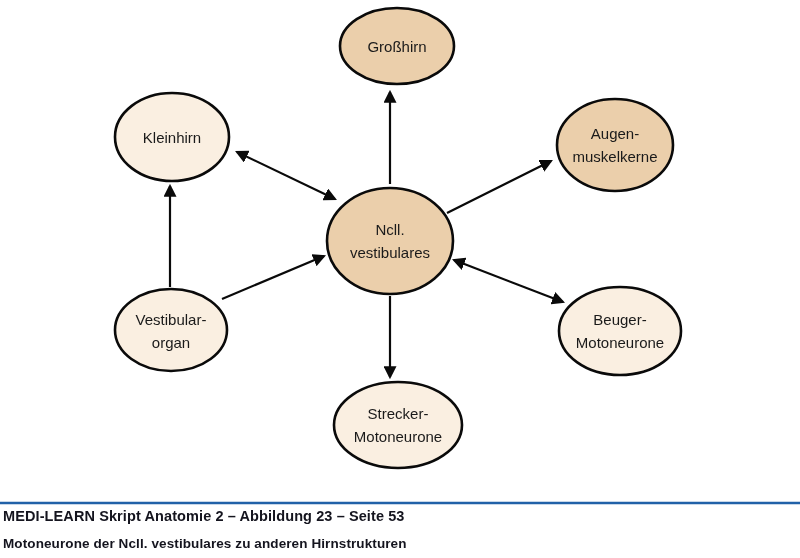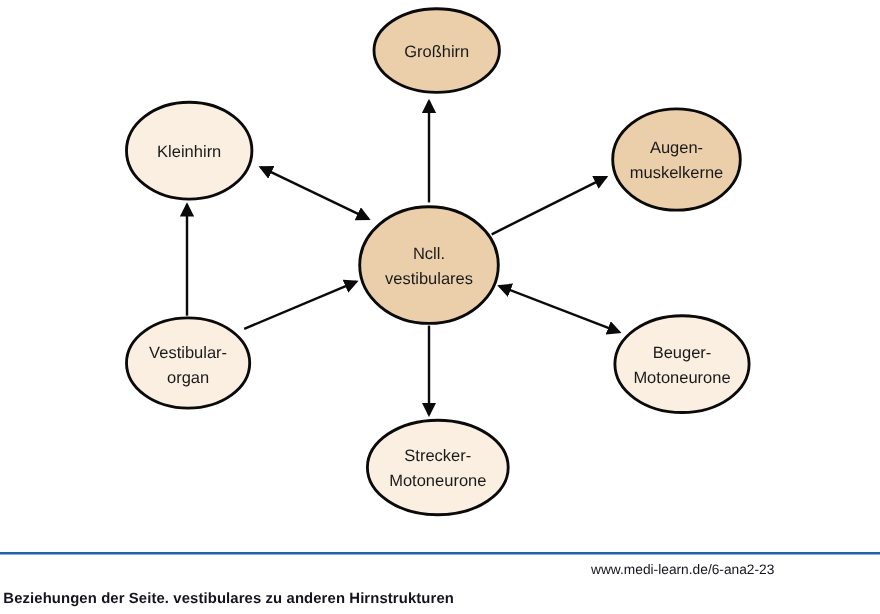--- a/index.html
+++ b/index.html
@@ -114,16 +114,16 @@
 
     <g>
       <ellipse cx="398" cy="425" rx="64" ry="43" stroke="#0a0a0a" stroke-width="2.6" fill="#faefe1"></ellipse>
       <text class="node-label" x="398" y="419" text-anchor="middle">Strecker-</text>
       <text class="node-label" x="398" y="442" text-anchor="middle">Motoneurone</text>
     </g>
 
     <line x1="0" y1="503" x2="800" y2="503" stroke-width="2.4" stroke="#2161a8"></line>
   </svg>
 
-  <div class="footer-caption">Beziehungen der Seite. vestibulares zu anderen Hirnstrukturen</div>
-  <div class="footer-url">www.medi-learn.de/6-ana2-23</div>
+  <div class="footer-source">MEDI-LEARN Skript Anatomie 2 – Abbildung 23 – Seite 53</div>
+  <div class="footer-caption">Motoneurone der Ncll. vestibulares zu anderen Hirnstrukturen</div>
 
 </div>
 
 </body></html>

